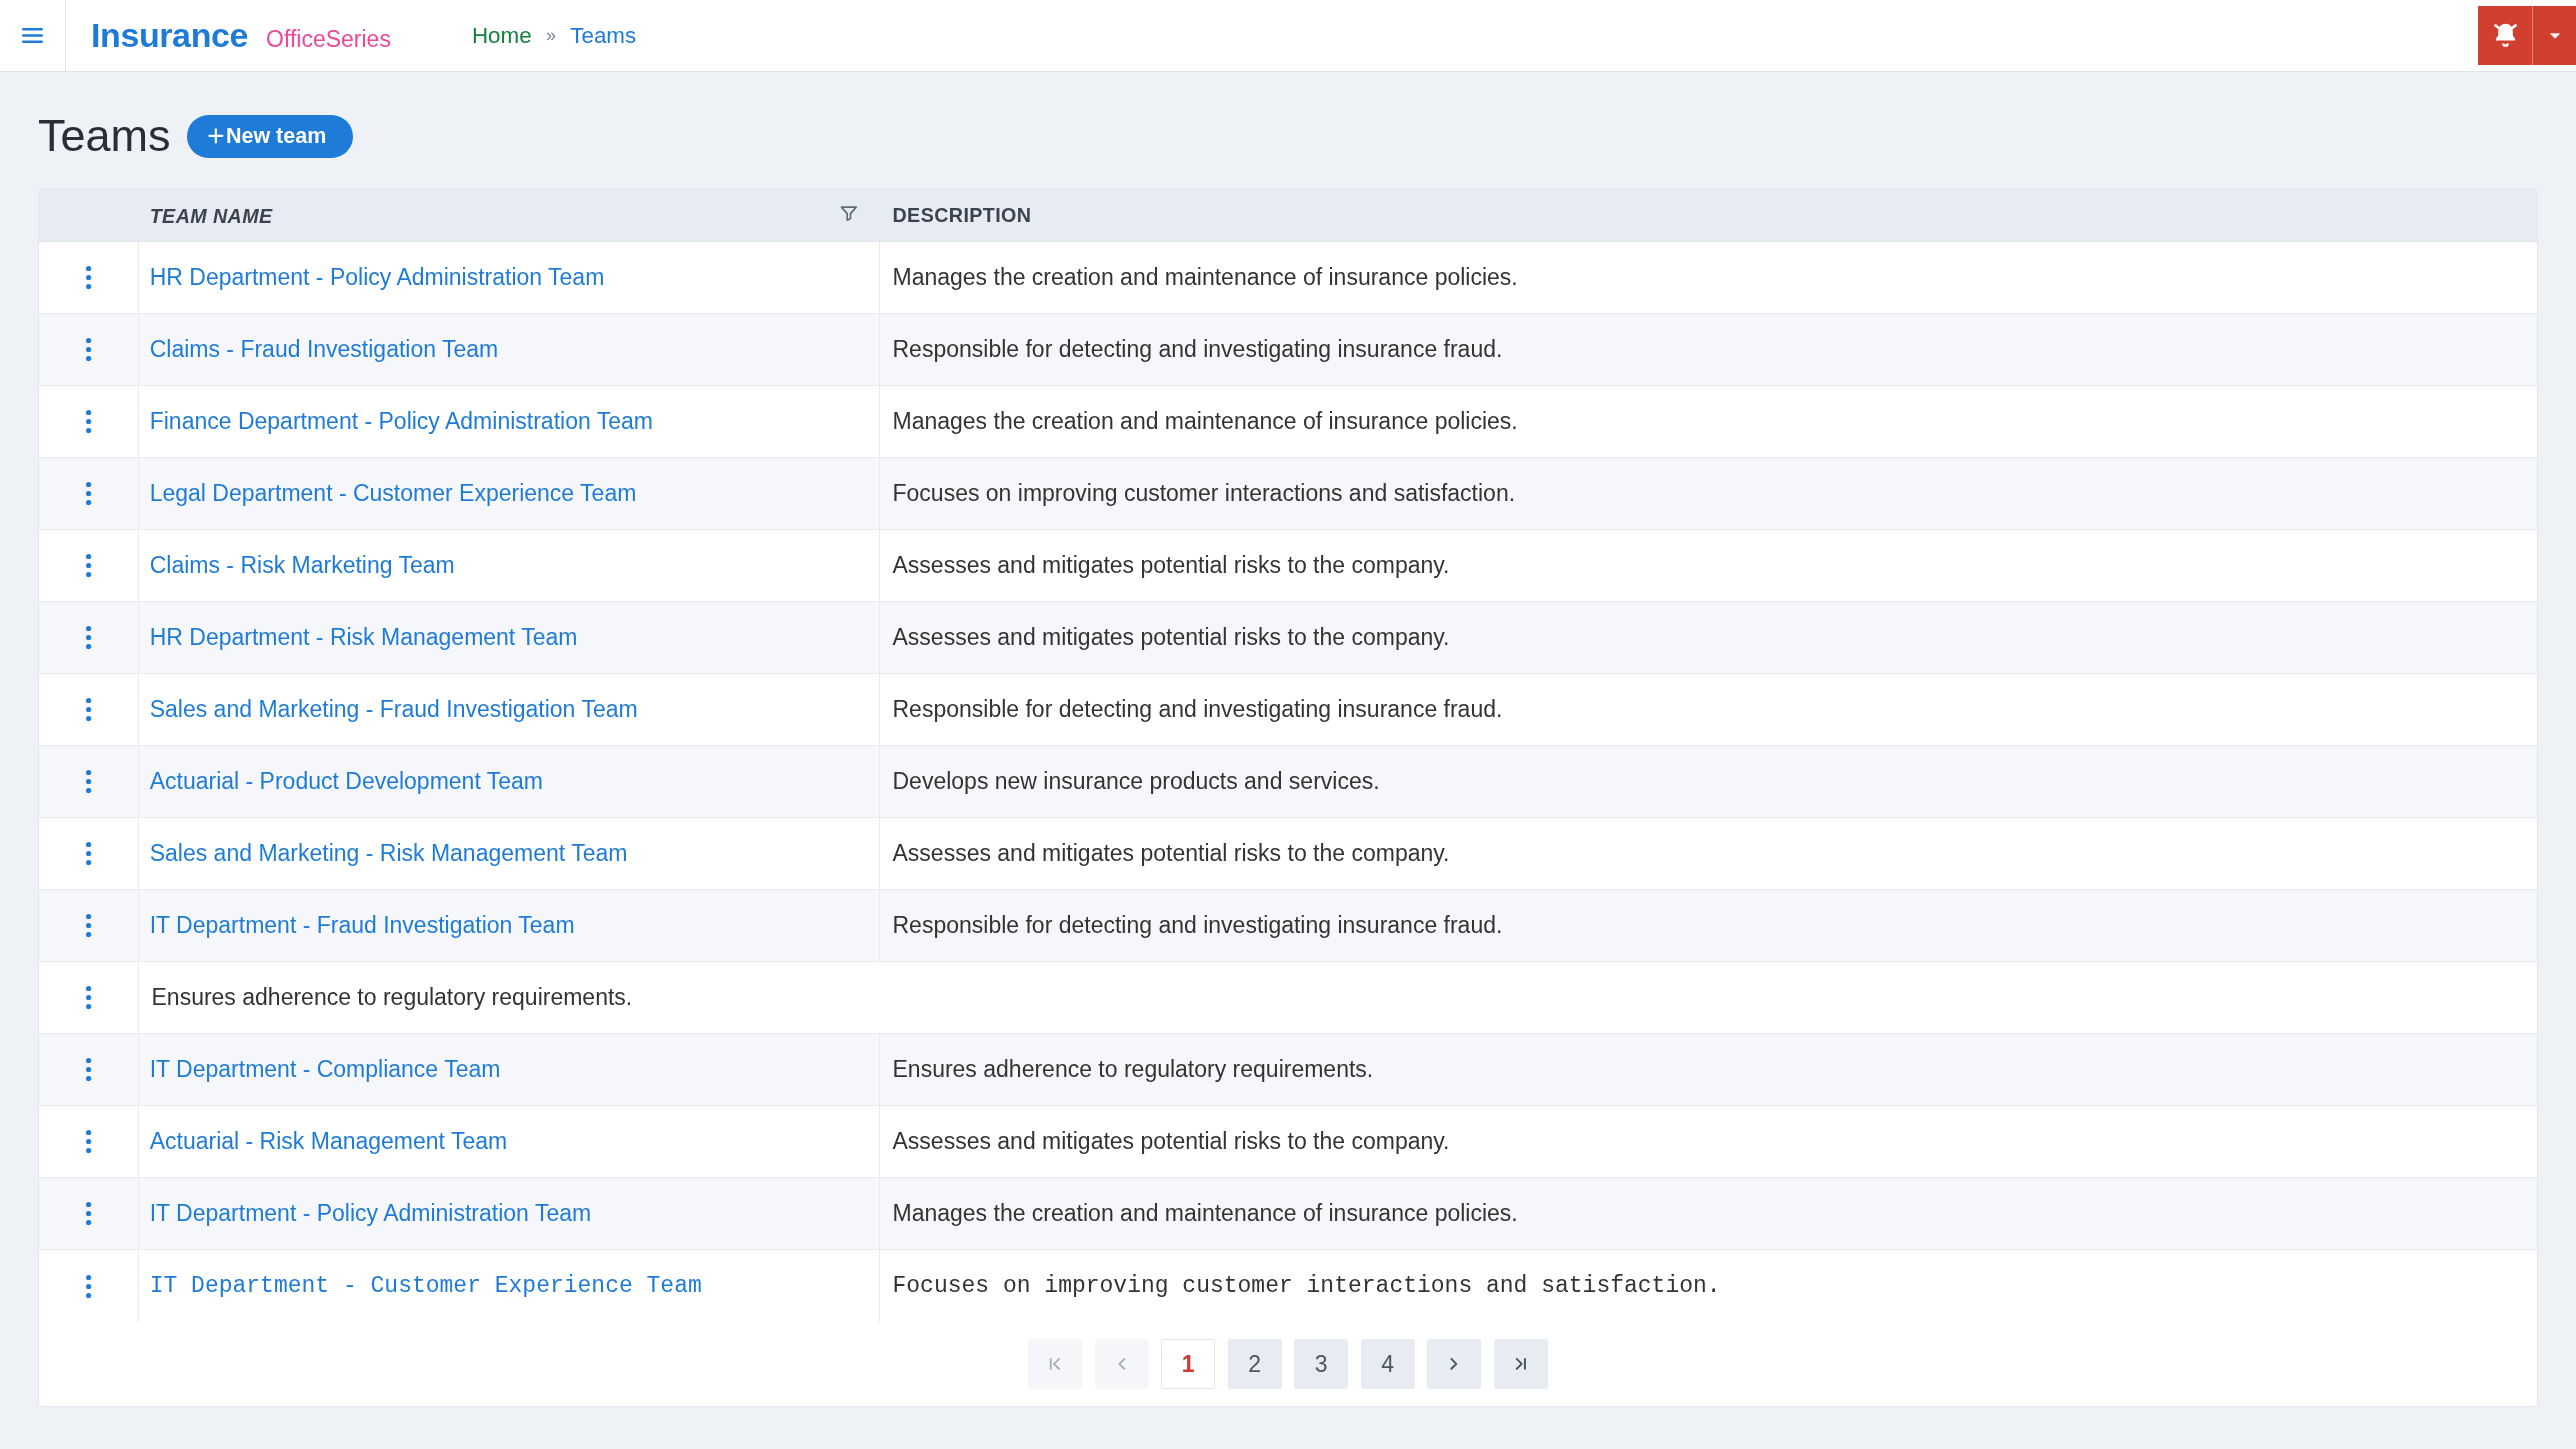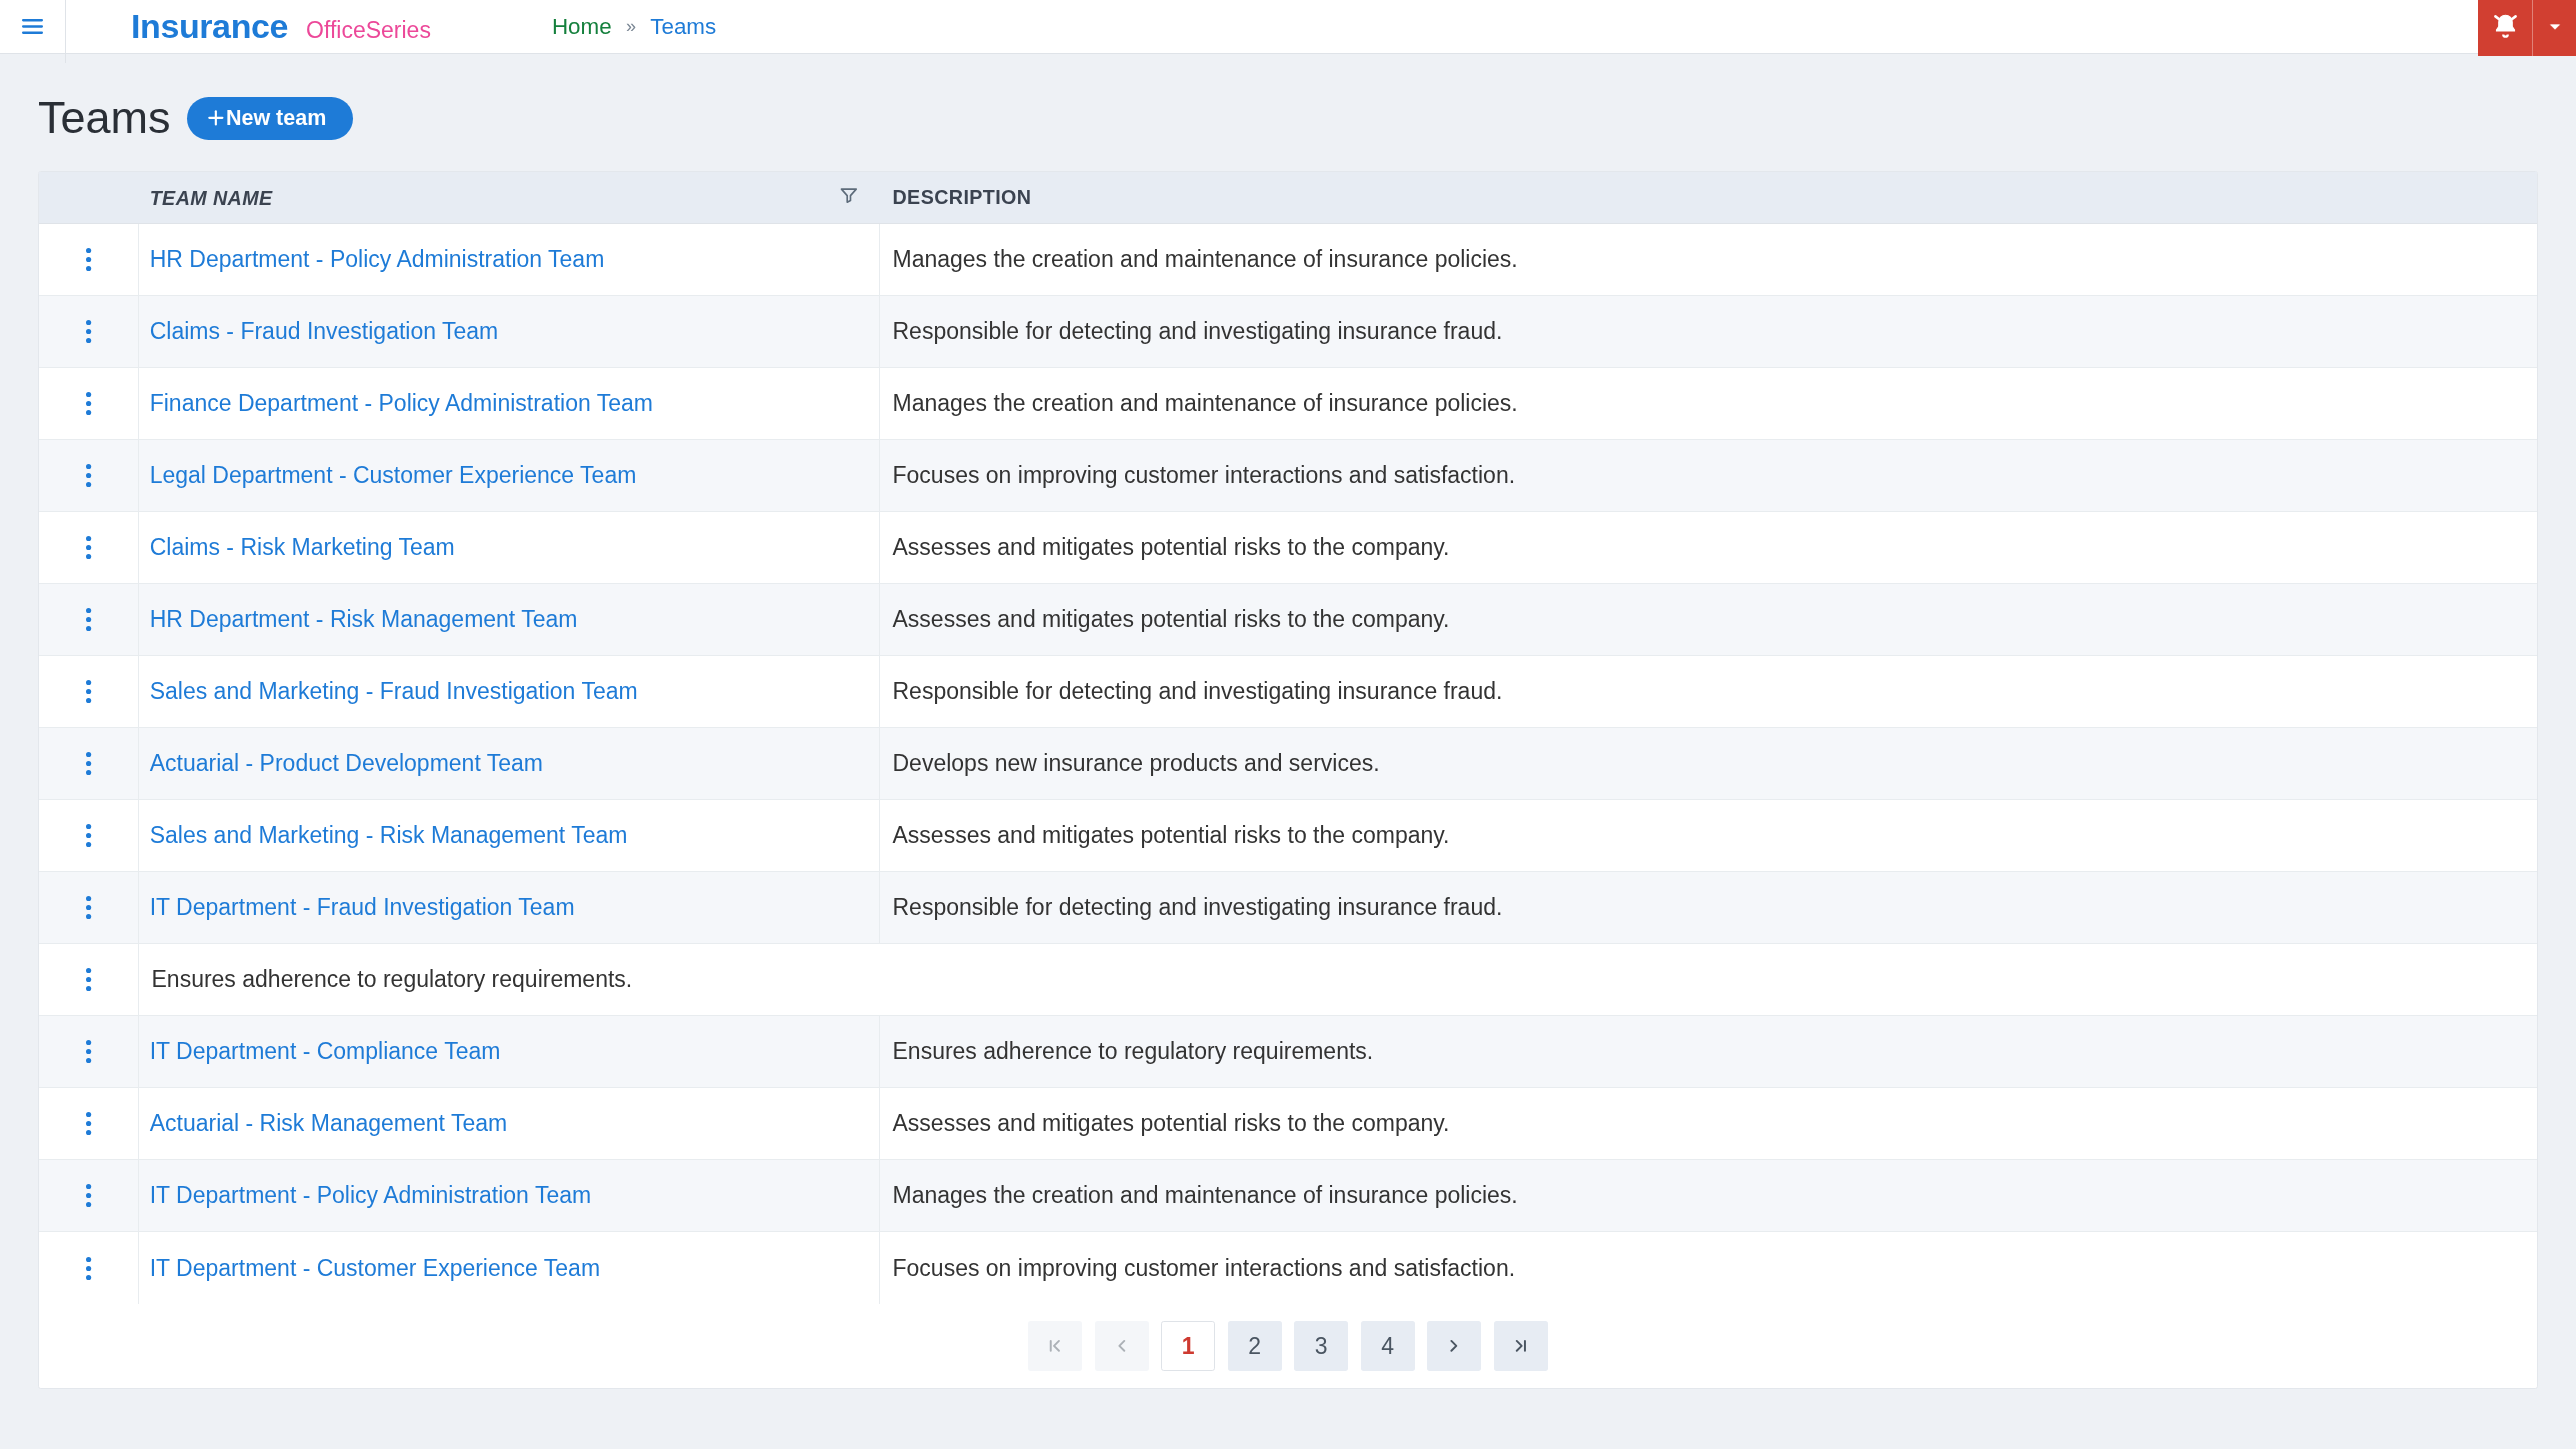--- a/index.html
+++ b/index.html
@@ -7,27 +7,26 @@
     width: 2576px;
     height: 1449px;
     font-family: "Segoe UI", "Helvetica Neue", Arial, sans-serif;
     background: #eef1f5;
     color: #333;
     font-size: 23px;
     overflow: hidden;
   }
   
   .topbar {
-    height: 54px;
+    height: 72px;
     background: #fff;
     border-bottom: 0.9px solid #dfe3e8;
     display: flex;
     align-items: center;
     padding-right: 0;
-    gap: 40px;
   }
   .menu-btn {
     width: 66px;
     height: 72px;
     display: flex;
     align-items: center;
     justify-content: center;
     border-right: 0.9px solid #dfe3e8;
     cursor: pointer;
   }
@@ -132,21 +131,21 @@
   .col-desc-h { flex: 1; padding-left: 12.5px; }
   .grid-body {}
   .row {
     display: flex;
     align-items: center;
     height: 72px;
     border-bottom: 0.9px solid #e8ecef;
     font-size: 23px;
   }
   .row:nth-child(even) { background: #f5f7fa; }
-  .row:last-child { border-bottom: none; }
+  .row:last-child { border-bottom: none; font-family: Liberation Mono, monospace; }
   .col-actions {
     width: 100px;
     display: flex;
     align-items: center;
     justify-content: center;
     border-right: 0.9px solid #e8ecef;
     height: 100%;
     cursor: pointer;
   }
   .col-actions svg { width: 7.2px; height: 27px; fill:#1e7bd7; }

